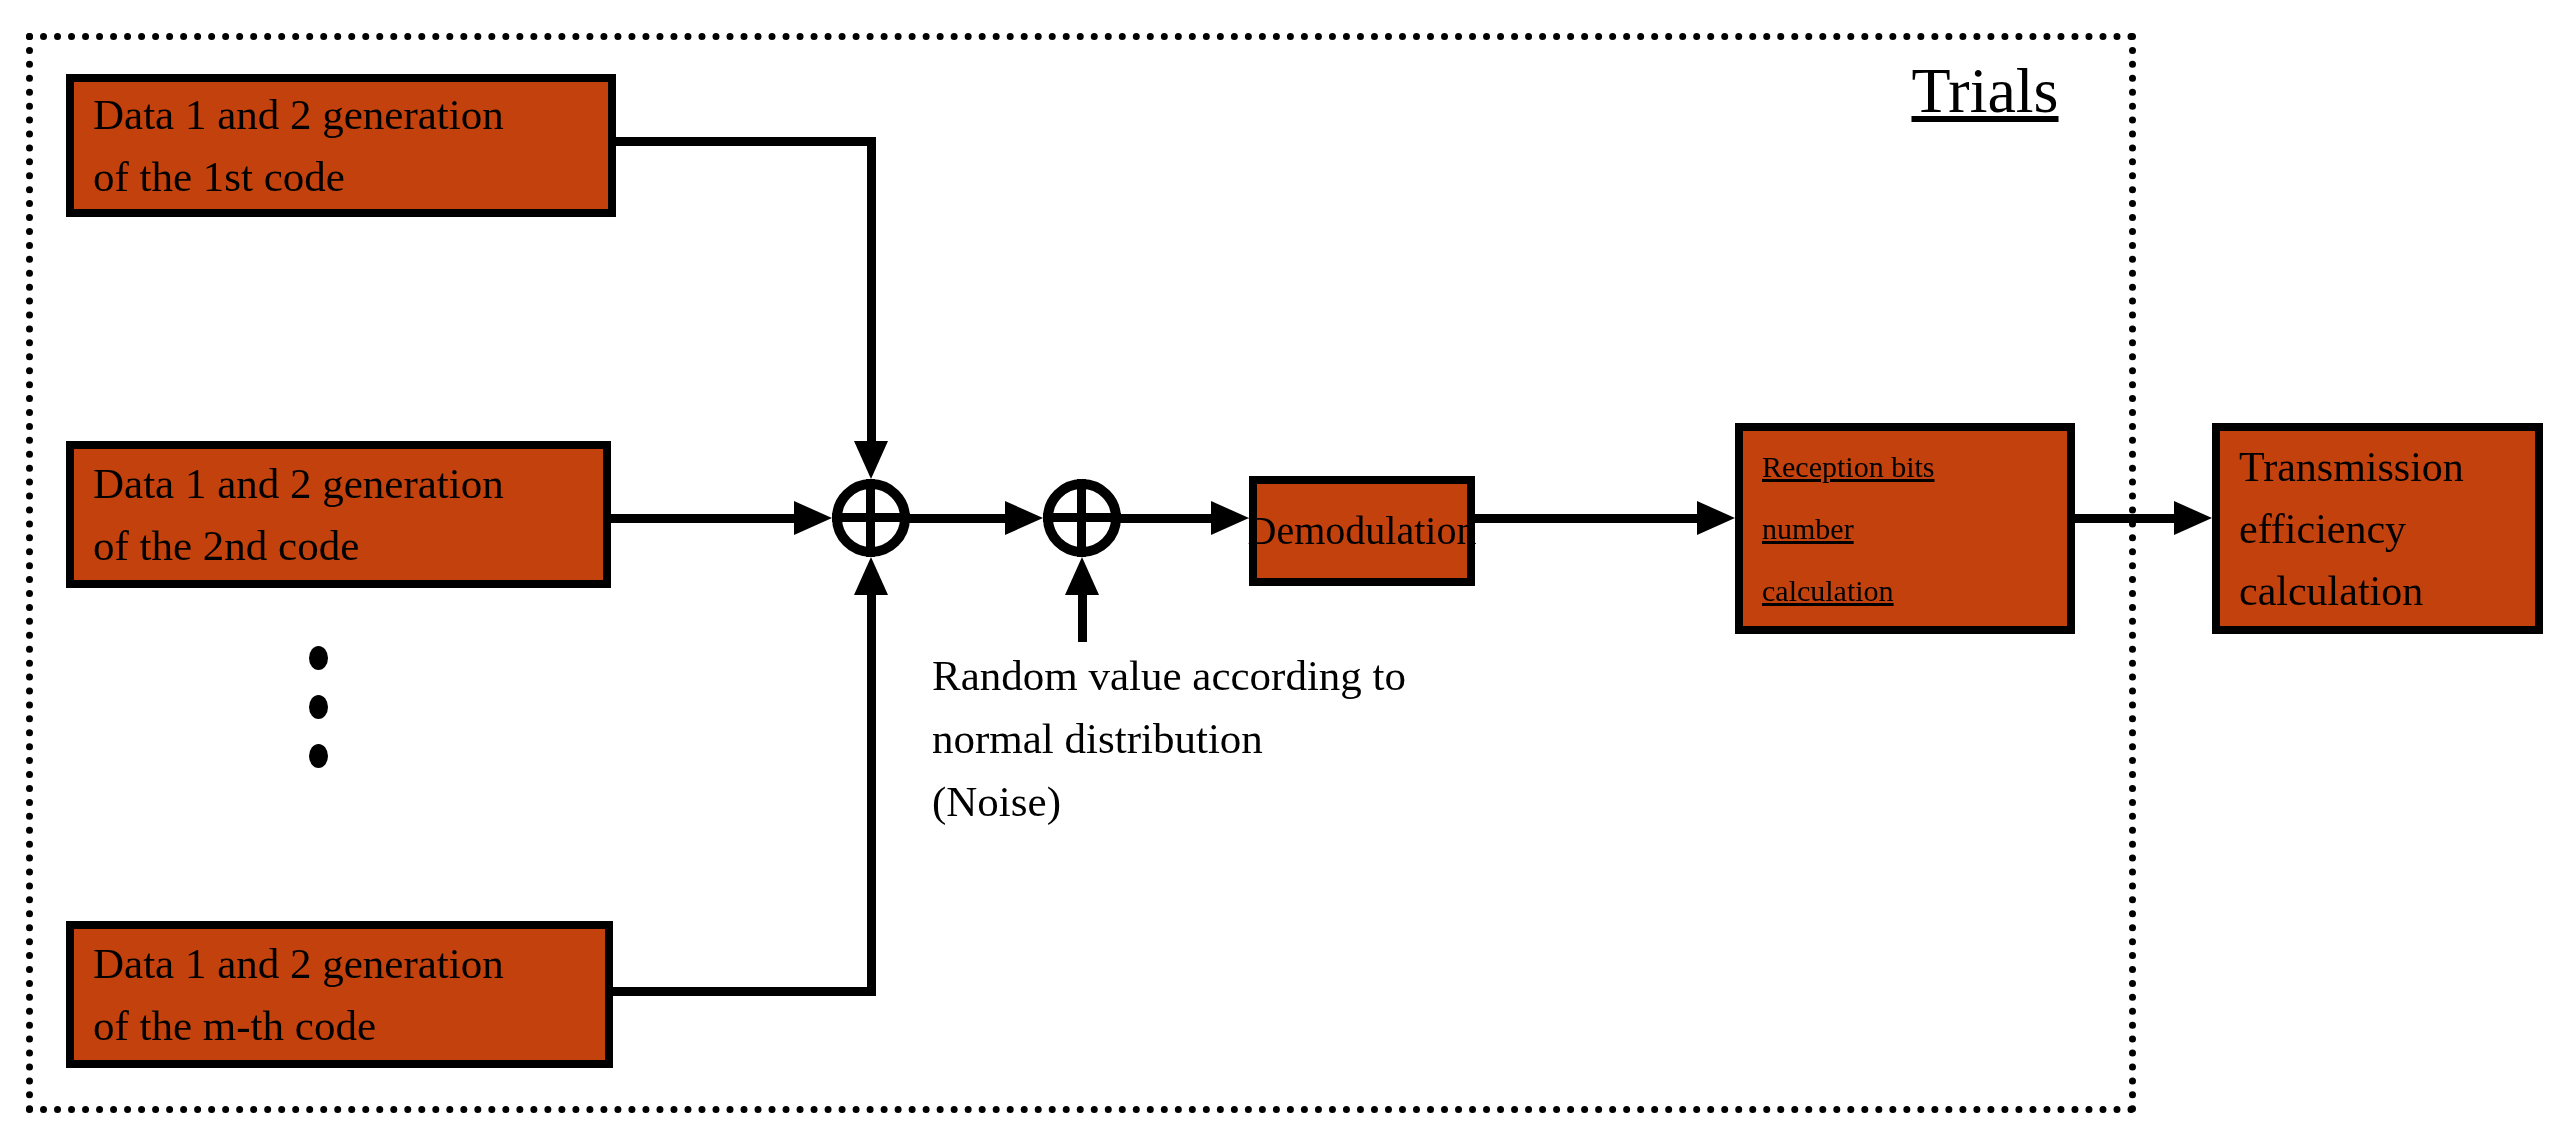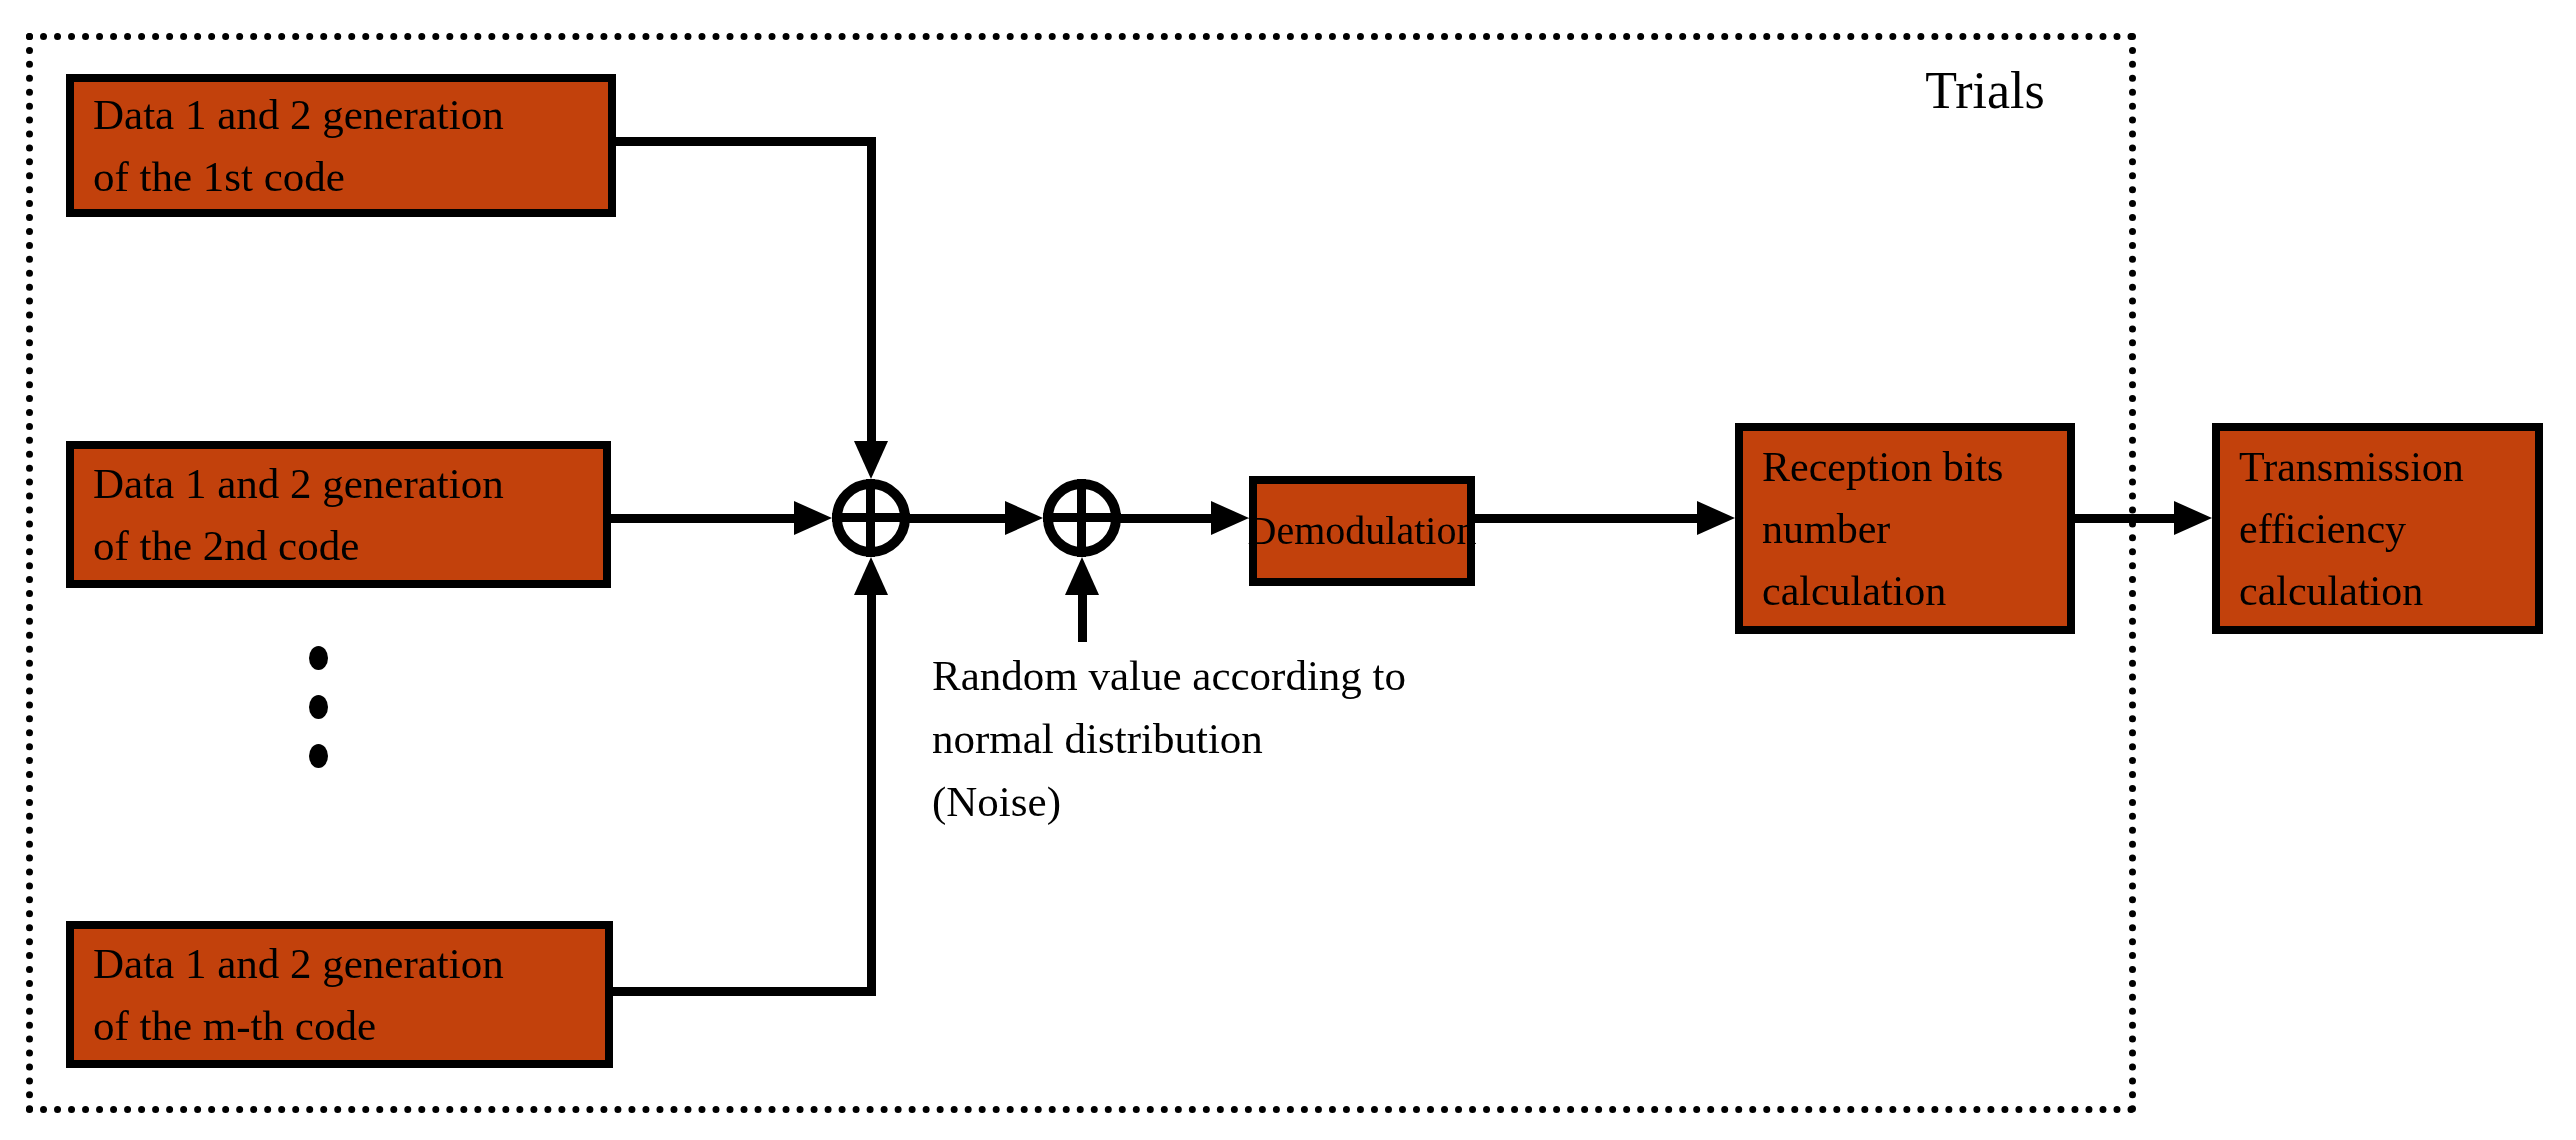--- a/index.html
+++ b/index.html
@@ -25,23 +25,24 @@
     height: 1080px;
     border: 7.8px dotted #000000;
     box-sizing: border-box;
   }
   .trials-title {
     position: absolute;
     left: 1803px;
     top: 49px;
     width: 364px;
     text-align: center;
-    font-size: 52px;
+    font-size: 64px;
     line-height: 83px;
     white-space: nowrap;
+    text-decoration: underline;
   }
   
   .pbox {
     position: absolute;
     border: 8.7px solid #000000;
     box-sizing: border-box;
     background: #c2410c;
     display: flex;
     align-items: center;
   }
@@ -50,21 +51,21 @@
     font-size: 43px;
     line-height: 62px;
     padding-left: 19px;
   }
   .box-code1 { left: 66px;  top: 74px;   width: 550px; height: 143px; }
   .box-code2 { left: 66px;  top: 441px;  width: 545px; height: 147px; }
   .box-codem { left: 66px;  top: 921px; width: 547px; height: 147px; }
   .box-demod { left: 1249px; top: 476px; width: 226px; height: 110px; justify-content: center; }
   .box-demod .lbl { padding-left: 0; font-size: 40px; white-space: nowrap; }
   .box-reception    { left: 1735px; top: 423px; width: 340px; height: 211px; }
-  .box-reception .lbl { font-size: 42px; line-height: 62px; }
+  .box-reception .lbl { font-size: 30px; line-height: 62px; text-decoration: underline; }
   .box-transmission { left: 2212px; top: 423px; width: 331px; height: 211px; }
   .box-transmission .lbl { font-size: 42px; line-height: 62px; }
   
   .line {
     position: absolute;
     background: #000000;
   }
   
   .ah { position: absolute; width: 0; height: 0; }
   .ah-right {

